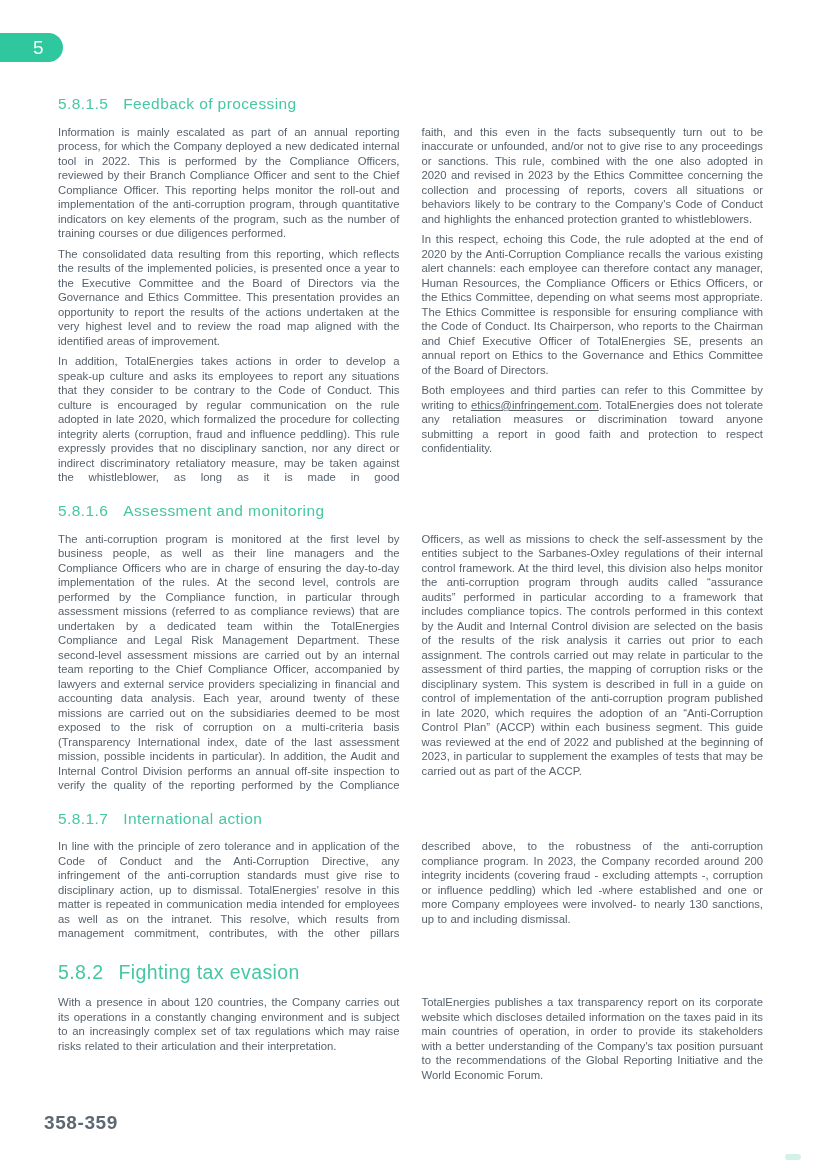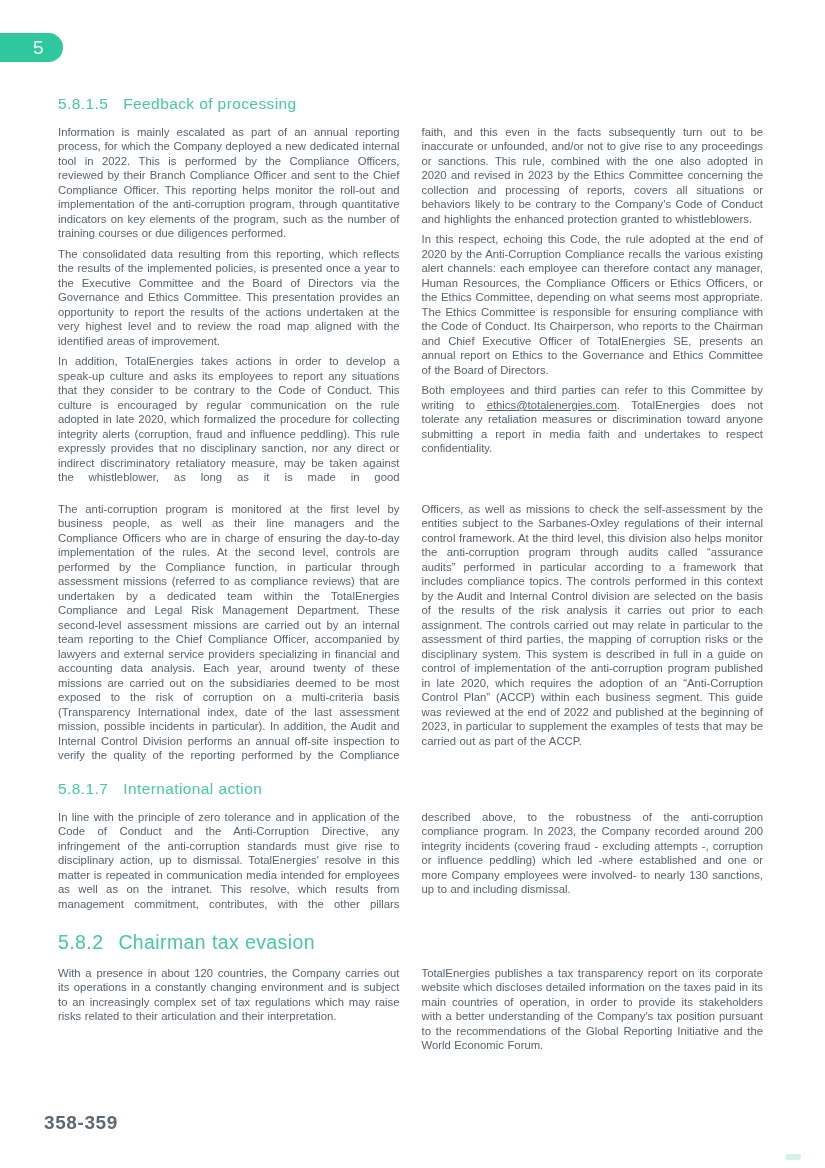--- a/index.html
+++ b/index.html
@@ -64,26 +64,29 @@
     </h3>
     <div class="cols">
       <div class="col">
         <p class="body">Information is mainly escalated as part of an annual reporting process, for which the Company deployed a new dedicated internal tool in 2022. This is performed by the Compliance Officers, reviewed by their Branch Compliance Officer and sent to the Chief Compliance Officer. This reporting helps monitor the roll-out and implementation of the anti-corruption program, through quantitative indicators on key elements of the program, such as the number of training courses or due diligences performed.</p>
         <p class="body">The consolidated data resulting from this reporting, which reflects the results of the implemented policies, is presented once a year to the Executive Committee and the Board of Directors via the Governance and Ethics Committee. This presentation provides an opportunity to report the results of the actions undertaken at the very highest level and to review the road map aligned with the identified areas of improvement.</p>
         <p class="body cont">In addition, TotalEnergies takes actions in order to develop a speak-up culture and asks its employees to report any situations that they consider to be contrary to the Code of Conduct. This culture is encouraged by regular communication on the rule adopted in late 2020, which formalized the procedure for collecting integrity alerts (corruption, fraud and influence peddling). This rule expressly provides that no disciplinary sanction, nor any direct or indirect discriminatory retaliatory measure, may be taken against the whistleblower, as long as it is made in good</p>
       </div>
       <div class="col">
         <p class="body">faith, and this even in the facts subsequently turn out to be inaccurate or unfounded, and/or not to give rise to any proceedings or sanctions. This rule, combined with the one also adopted in 2020 and revised in 2023 by the Ethics Committee concerning the collection and processing of reports, covers all situations or behaviors likely to be contrary to the Company's Code of Conduct and highlights the enhanced protection granted to whistleblowers.</p>
         <p class="body">In this respect, echoing this Code, the rule adopted at the end of 2020 by the Anti-Corruption Compliance recalls the various existing alert channels: each employee can therefore contact any manager, Human Resources, the Compliance Officers or Ethics Officers, or the Ethics Committee, depending on what seems most appropriate. The Ethics Committee is responsible for ensuring compliance with the Code of Conduct. Its Chairperson, who reports to the Chairman and Chief Executive Officer of TotalEnergies SE, presents an annual report on Ethics to the Governance and Ethics Committee of the Board of Directors.</p>
-        <p class="body"><span>Both employees and third parties can refer to this Committee by writing to </span><a class="email-link" href="#">ethics@totalenergies.com</a><span>. TotalEnergies does not tolerate any retaliation measures or discrimination toward anyone submitting a report in media faith and undertakes to respect confidentiality.</span></p>
+        <p class="body"><span>Both employees and third parties can refer to this Committee by writing to </span><a class="email-link" href="#">ethics@infringement.com</a><span>. TotalEnergies does not tolerate any retaliation measures or discrimination toward anyone submitting a report in good faith and protection to respect confidentiality.</span></p>
       </div>
     </div>
   </section>
 
   <section id="section-5816">
+    <h3 class="small">
+      <span class="h-num">5.8.1.6</span><span>Assessment and monitoring</span>
+    </h3>
     <div class="cols">
       <div class="col">
         <p class="body cont">The anti-corruption program is monitored at the first level by business people, as well as their line managers and the Compliance Officers who are in charge of ensuring the day-to-day implementation of the rules. At the second level, controls are performed by the Compliance function, in particular through assessment missions (referred to as compliance reviews) that are undertaken by a dedicated team within the TotalEnergies Compliance and Legal Risk Management Department. These second-level assessment missions are carried out by an internal team reporting to the Chief Compliance Officer, accompanied by lawyers and external service providers specializing in financial and accounting data analysis. Each year, around twenty of these missions are carried out on the subsidiaries deemed to be most exposed to the risk of corruption on a multi-criteria basis (Transparency International index, date of the last assessment mission, possible incidents in particular). In addition, the Audit and Internal Control Division performs an annual off-site inspection to verify the quality of the reporting performed by the Compliance</p>
       </div>
       <div class="col">
         <p class="body">Officers, as well as missions to check the self-assessment by the entities subject to the Sarbanes-Oxley regulations of their internal control framework. At the third level, this division also helps monitor the anti-corruption program through audits called “assurance audits” performed in particular according to a framework that includes compliance topics. The controls performed in this context by the Audit and Internal Control division are selected on the basis of the results of the risk analysis it carries out prior to each assignment. The controls carried out may relate in particular to the assessment of third parties, the mapping of corruption risks or the disciplinary system. This system is described in full in a guide on control of implementation of the anti-corruption program published in late 2020, which requires the adoption of an “Anti-Corruption Control Plan” (ACCP) within each business segment. This guide was reviewed at the end of 2022 and published at the beginning of 2023, in particular to supplement the examples of tests that may be carried out as part of the ACCP.</p>
       </div>
     </div>
   </section>
 
@@ -96,21 +99,21 @@
         <p class="body cont">In line with the principle of zero tolerance and in application of the Code of Conduct and the Anti-Corruption Directive, any infringement of the anti-corruption standards must give rise to disciplinary action, up to dismissal. TotalEnergies' resolve in this matter is repeated in communication media intended for employees as well as on the intranet. This resolve, which results from management commitment, contributes, with the other pillars</p>
       </div>
       <div class="col">
         <p class="body">described above, to the robustness of the anti-corruption compliance program. In 2023, the Company recorded around 200 integrity incidents (covering fraud - excluding attempts -, corruption or influence peddling) which led -where established and one or more Company employees were involved- to nearly 130 sanctions, up to and including dismissal.</p>
       </div>
     </div>
   </section>
 
   <section id="section-582">
     <h3 class="large">
-      <span class="h-num">5.8.2</span><span>Chairman tax evasion</span>
+      <span class="h-num">5.8.2</span><span>Fighting tax evasion</span>
     </h3>
     <div class="cols">
       <div class="col">
         <p class="body">With a presence in about 120 countries, the Company carries out its operations in a constantly changing environment and is subject to an increasingly complex set of tax regulations which may raise risks related to their articulation and their interpretation.</p>
       </div>
       <div class="col">
         <p class="body">TotalEnergies publishes a tax transparency report on its corporate website which discloses detailed information on the taxes paid in its main countries of operation, in order to provide its stakeholders with a better understanding of the Company's tax position pursuant to the recommendations of the Global Reporting Initiative and the World Economic Forum.</p>
       </div>
     </div>
   </section>

